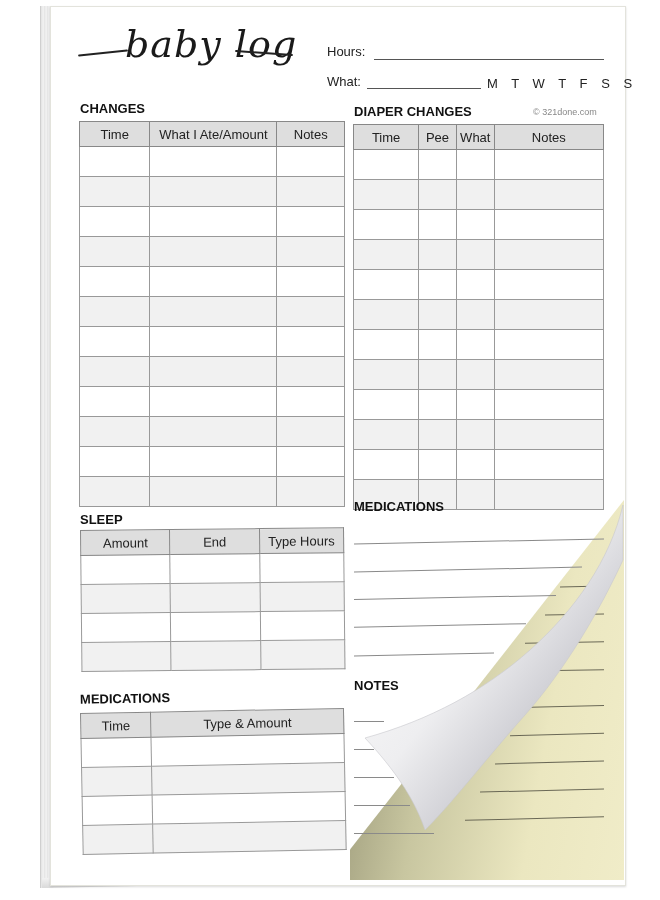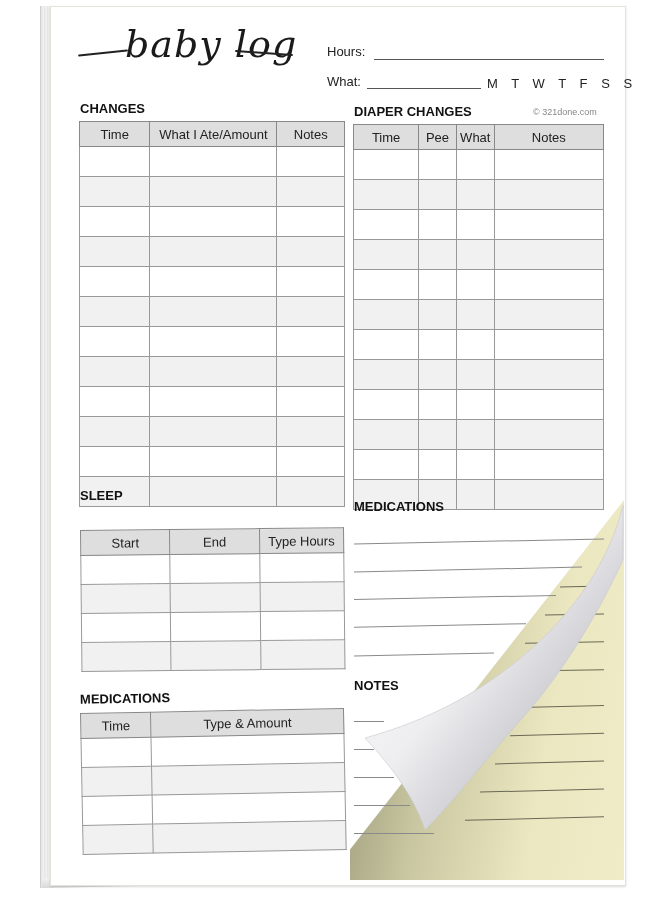--- a/index.html
+++ b/index.html
@@ -213,25 +213,25 @@
       </tr>
       <tr>
         <td style="height: 29px;"></td>
         <td style="height: 29px;"></td>
         <td style="height: 29px;"></td>
         <td style="height: 29px;"></td>
       </tr>
     </tbody>
 </table>
 
-<div class="section-title" style="left:80px;top:488px;">SLEEP</div>
+<div class="section-title" style="left:80px;top:512px;">SLEEP</div>
 <table class="grid" style="left:80px;top:530px;width:264px;transform:rotate(-0.6deg);transform-origin:left top;">
   <thead>
       <tr>
-    <th style="width:89px">Start</th>
+    <th style="width:89px">Amount</th>
     <th style="width:89px">End</th>
     <th style="width:84px">Type Hours</th>
   </tr>
     </thead>
   <tbody>
       <tr>
         <td style="height: 28px;"></td>
         <td style="height: 28px;"></td>
         <td style="height: 28px;"></td>
       </tr>

